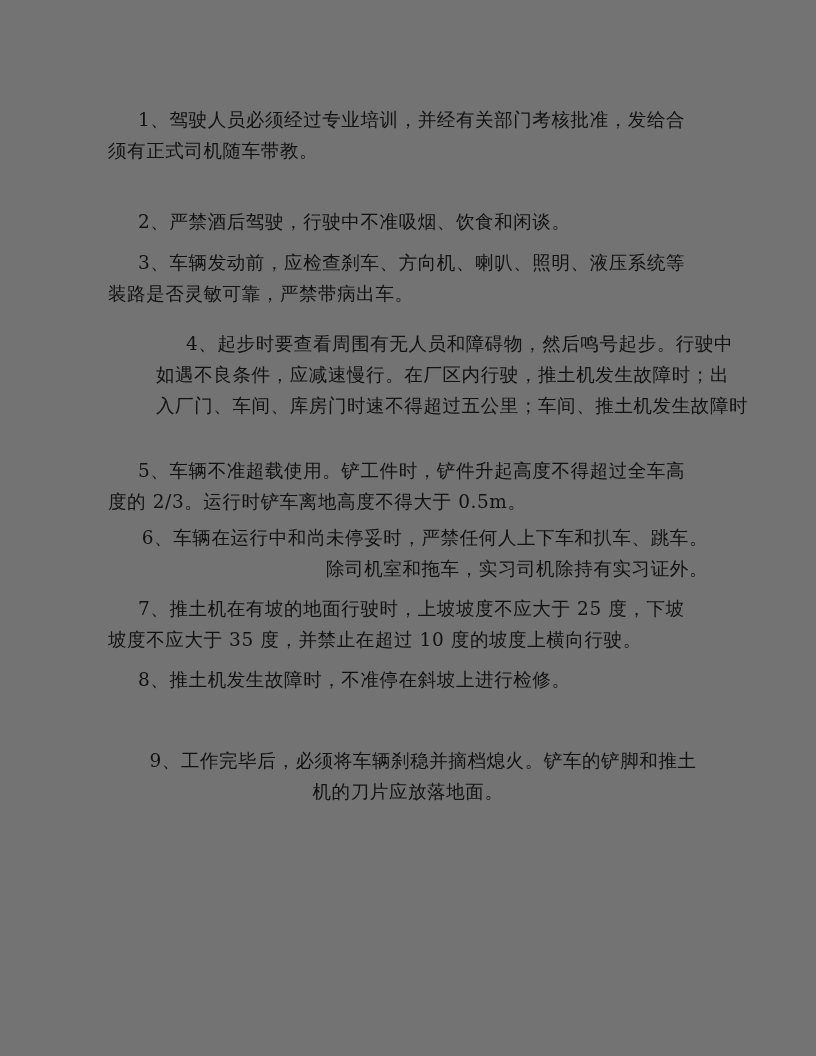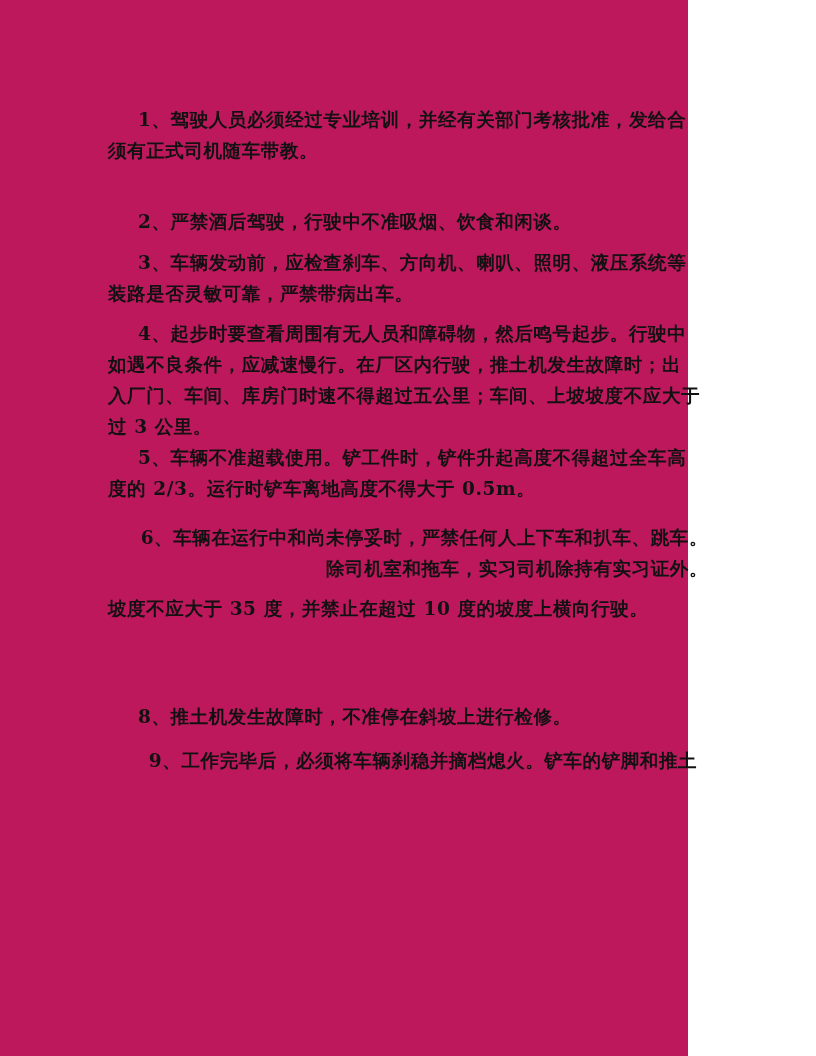--- a/index.html
+++ b/index.html
@@ -1,18 +1,18 @@
 <!DOCTYPE html>
 <html><head>
 <meta charset="utf-8">
 <style>
   html, body { margin: 0; padding: 0; background: #ffffff; }
   body { width: 816px; height: 1056px; position: relative; overflow: hidden;
          font-family: "DejaVu Serif", "Liberation Serif", serif; color: #111111; }
-  .page { position: absolute; left: 0; top: 0; width: 688px; height: 1056px; background: #be185d; font-weight: bold; }
+  .page { position: absolute; left: 0; top: 0; width: 816px; height: 1056px; background: #737373; }
   .para { position: absolute; left: 108px; width: 600px; }
   .line { display: block; height: 31px; line-height: 31px; font-size: 18.5px;
           white-space: nowrap; letter-spacing: 0.6px; }
   .first { padding-left: 30px; }
 </style>
 </head>
 <body>
 
 <div class="page">
 
@@ -23,42 +23,43 @@
 
   <div class="para" style="top:206px;">
     <span class="line first">2、严禁酒后驾驶，行驶中不准吸烟、饮食和闲谈。</span>
   </div>
 
   <div class="para" style="top:247px;">
     <span class="line first">3、车辆发动前，应检查刹车、方向机、喇叭、照明、液压系统等</span>
     <span class="line">装路是否灵敏可靠，严禁带病出车。</span>
   </div>
 
-  <div class="para" style="top:318px;">
+  <div class="para" style="top:328px;margin-left:48px;">
     <span class="line first">4、起步时要查看周围有无人员和障碍物，然后鸣号起步。行驶中</span>
     <span class="line">如遇不良条件，应减速慢行。在厂区内行驶，推土机发生故障时；出</span>
-    <span class="line">入厂门、车间、库房门时速不得超过五公里；车间、上坡坡度不应大于</span>
-    <span class="line">过 3 公里。</span>
+    <span class="line">入厂门、车间、库房门时速不得超过五公里；车间、推土机发生故障时</span>
   </div>
 
-  <div class="para" style="top:442px;">
+  <div class="para" style="top:455px;">
     <span class="line first">5、车辆不准超载使用。铲工件时，铲件升起高度不得超过全车高</span>
     <span class="line">度的 2/3。运行时铲车离地高度不得大于 0.5m。</span>
   </div>
 
   <div class="para" style="top:522px;text-align:right;">
     <span class="line first">6、车辆在运行中和尚未停妥时，严禁任何人上下车和扒车、跳车。</span>
     <span class="line">除司机室和拖车，实习司机除持有实习证外。</span>
   </div>
 
   <div class="para" style="top:593px;">
+    <span class="line first">7、推土机在有坡的地面行驶时，上坡坡度不应大于 25 度，下坡</span>
     <span class="line">坡度不应大于 35 度，并禁止在超过 10 度的坡度上横向行驶。</span>
   </div>
 
-  <div class="para" style="top:664px;margin-top:37px;">
+  <div class="para" style="top:664px;">
     <span class="line first">8、推土机发生故障时，不准停在斜坡上进行检修。</span>
   </div>
 
   <div class="para" style="top:745px;text-align:center;">
     <span class="line first">9、工作完毕后，必须将车辆刹稳并摘档熄火。铲车的铲脚和推土</span>
+    <span class="line">机的刀片应放落地面。</span>
   </div>
 
 </div>
 
 </body></html>

